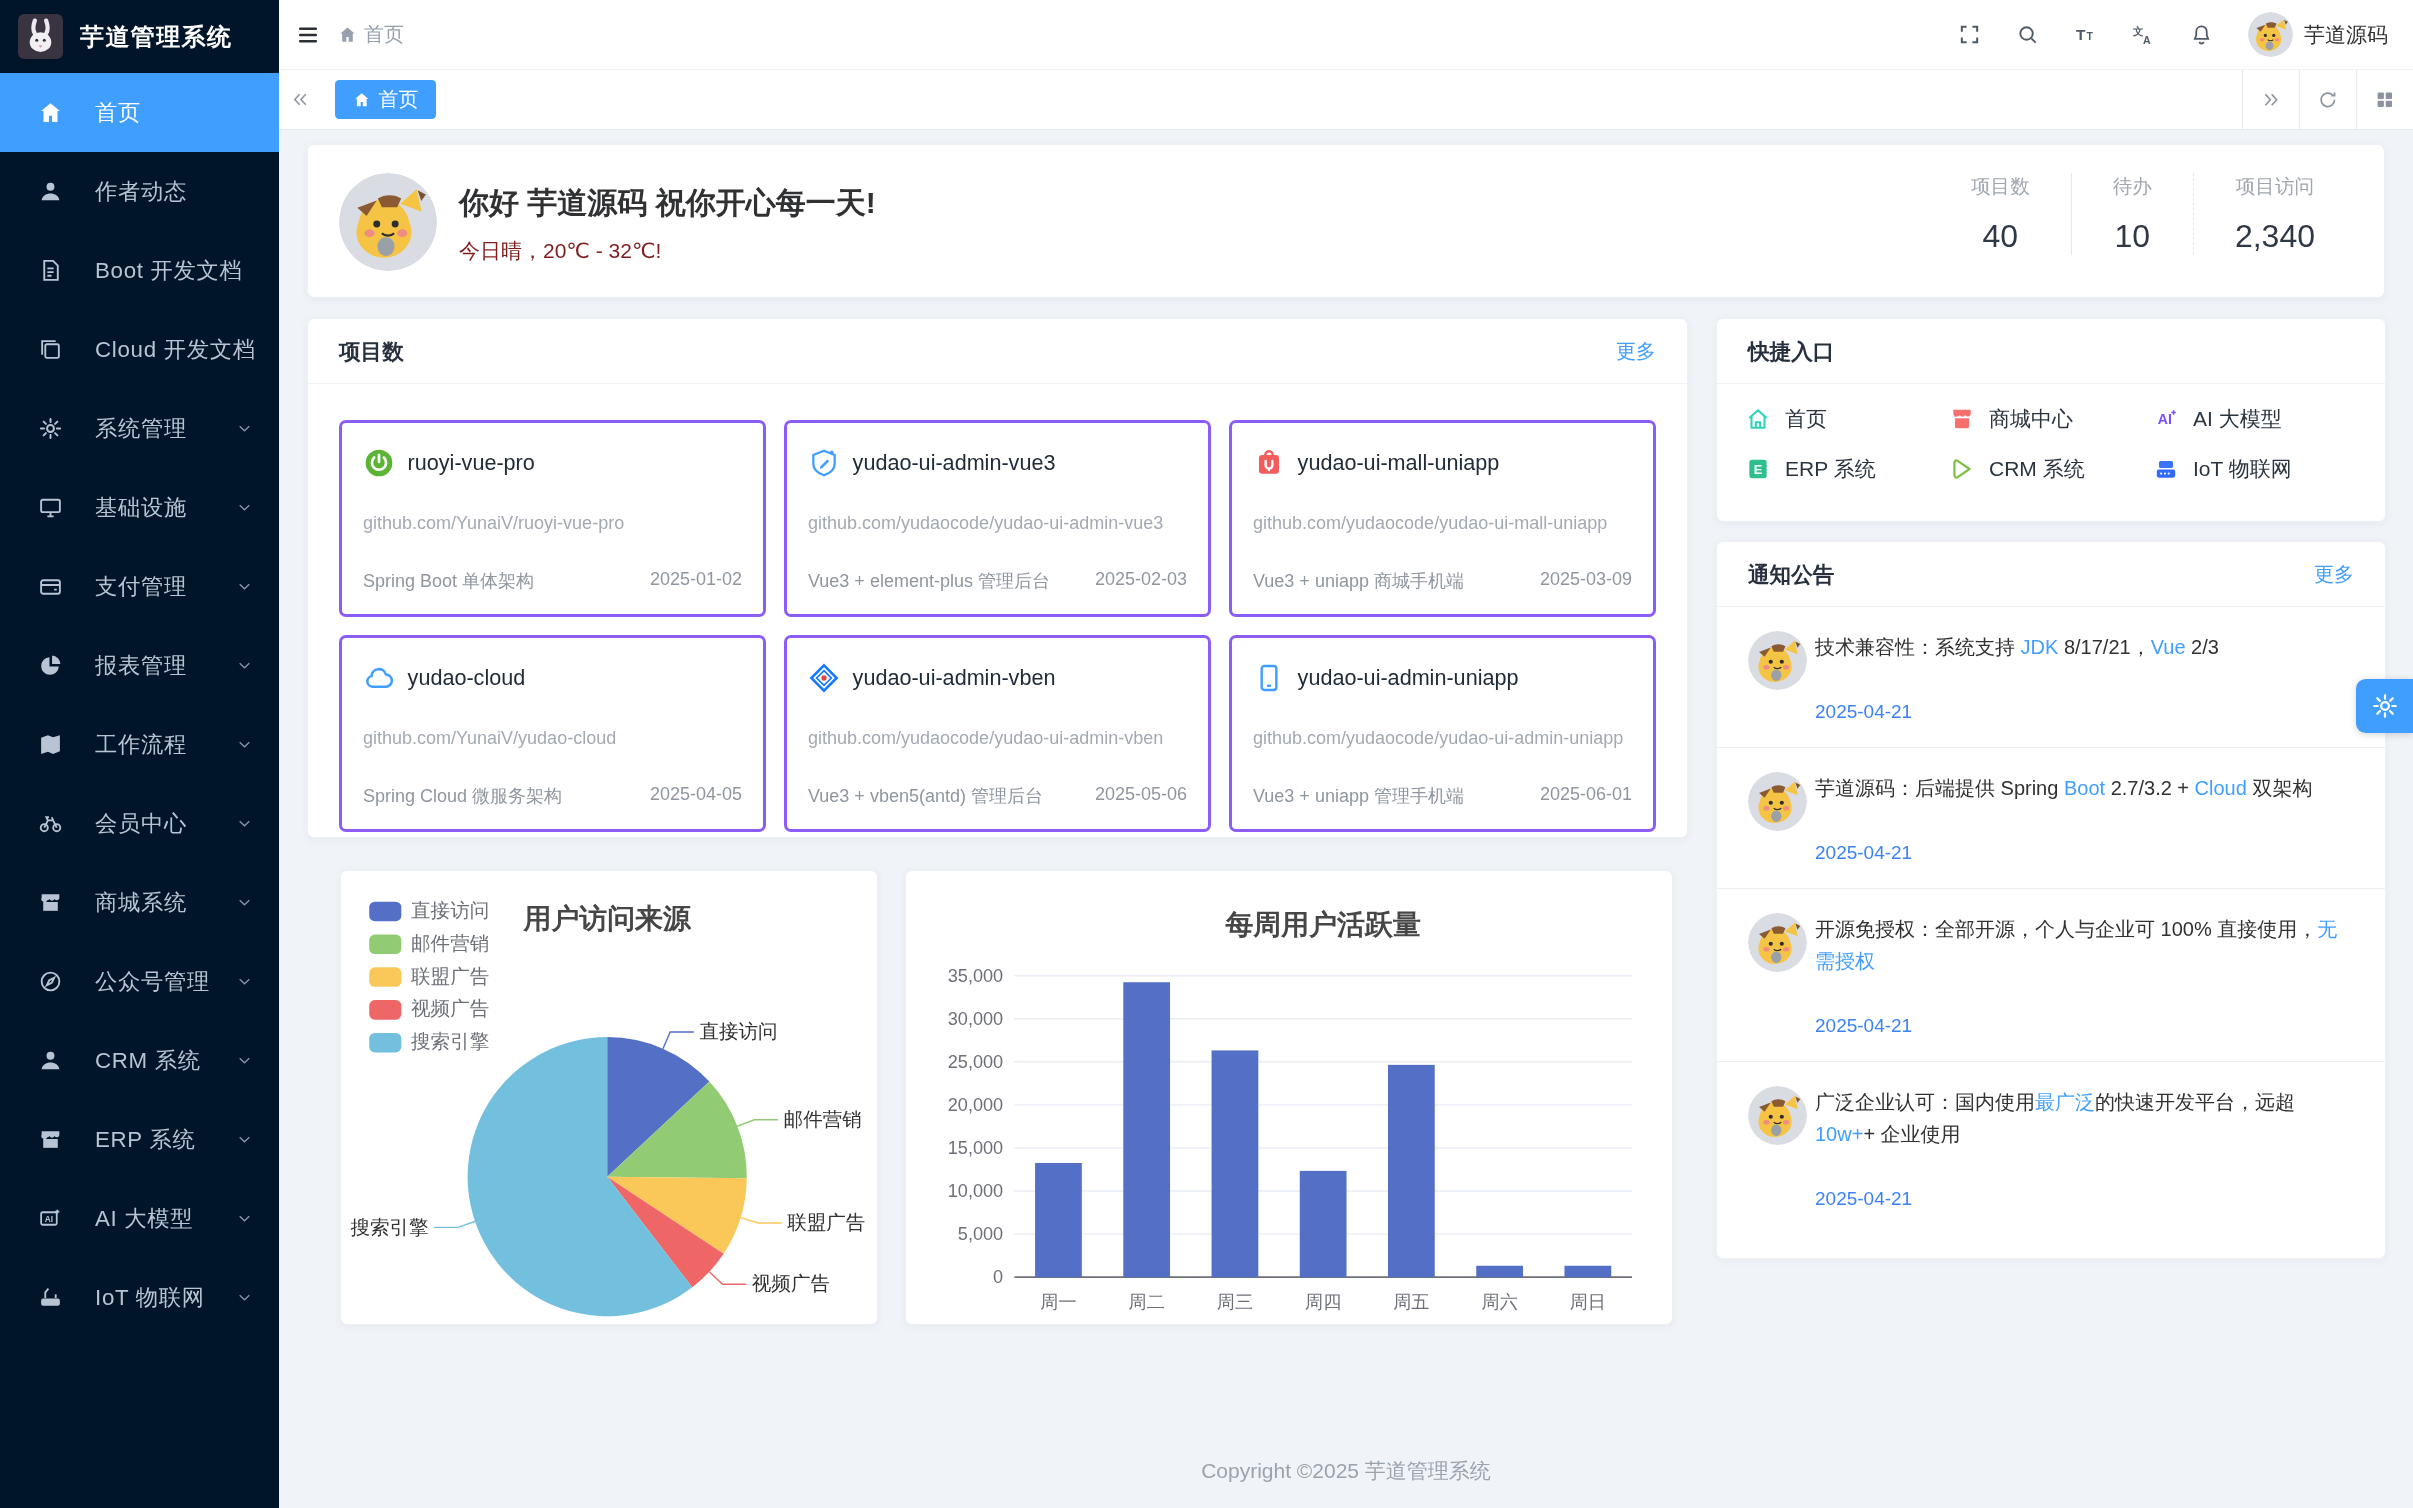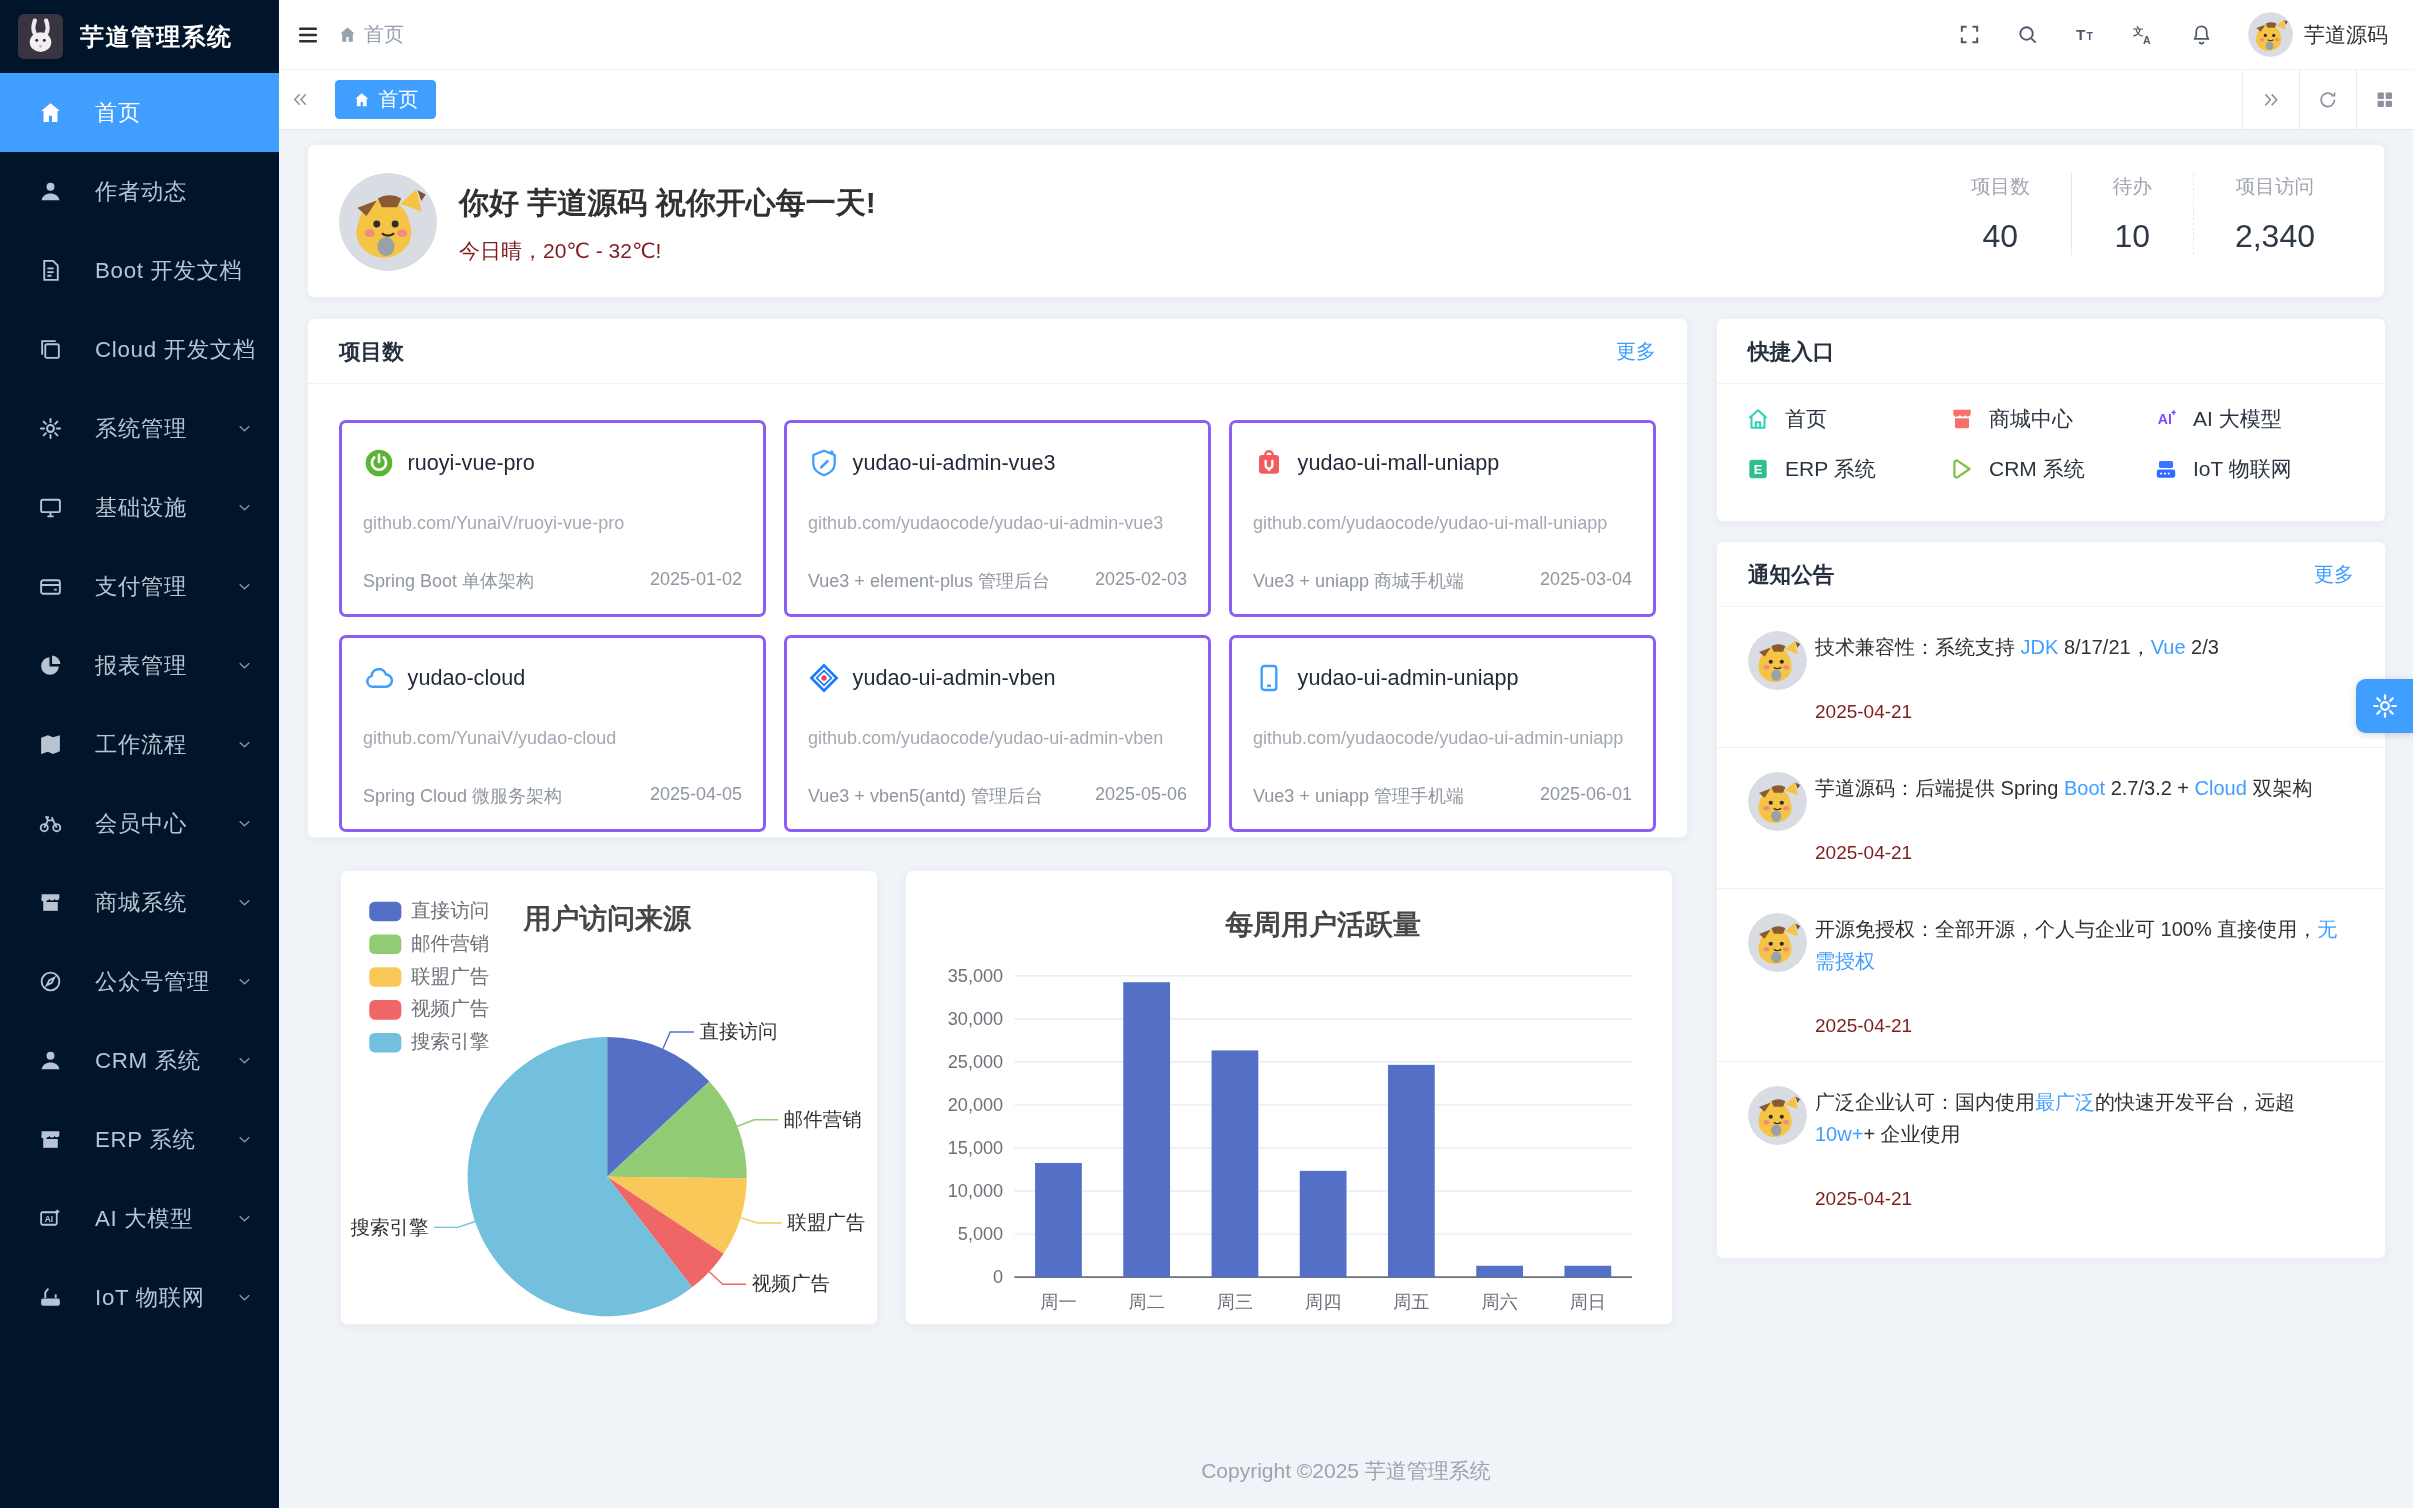--- a/index.html
+++ b/index.html
@@ -79,21 +79,21 @@
   .qe-label{font-size:21px;color:#2a3441;white-space:nowrap;}
 
   
   .notices{left:1437px;top:411px;width:670px;height:718px;}
   .notice{display:flex;padding:24px 31px;cursor:pointer;}
   .notice+.notice{border-top:0.7px solid #edeff2;}
   .notice .pika{width:59px;height:59px;border-radius:50%;overflow:hidden;}
   .notice-body{margin-left:8px;flex:1;}
   .notice-text{font-size:20px;color:#303133;line-height:1.6;}
   .nlink{color:#409eff;}
-  .notice-date{margin-top:38px;font-size:19px;color:#7f1d1d;}
+  .notice-date{margin-top:38px;font-size:19px;color:#3b82f6;}
 
   
   .pie-card{left:61px;top:740px;width:538px;height:455px;}
   .bar-card{left:626px;top:740px;width:768px;height:455px;}
   .c-title{font-size:40px;font-weight:700;fill:#464646;}
   .c-leg{font-size:28px;fill:#6e7079;}
   .c-lab{font-size:28px;fill:#303133;}
   .c-tick{font-size:26px;fill:#6e7079;}
 
   
@@ -532,21 +532,21 @@
                     <path d="M9.2 6a2.8 2.8 0 0 1 5.6 0" fill="none" stroke="currentColor" stroke-width="1.8"></path>
                     <path d="M9.5 10.5v3.2a2.5 2.5 0 0 0 5 0v-3.2" fill="none" stroke="#fff" stroke-width="1.8" stroke-linecap="round"></path>
                     <circle cx="12" cy="17.2" r=".9" fill="#fff"></circle>
                   </svg>
                 </span>
                 <span class="proj-name">yudao-ui-mall-uniapp</span>
               </div>
               <div class="proj-url">github.com/yudaocode/yudao-ui-mall-uniapp</div>
               <div class="proj-foot">
                 <span>Vue3 + uniapp 商城手机端</span>
-                <span>2025-03-04</span>
+                <span>2025-03-09</span>
               </div>
             </div>
             <div class="proj-card">
               <div class="proj-head">
                 <span class="icon proj-icon" style="color:#409eff">
                   <svg viewBox="0 0 24 24" fill="none" stroke="currentColor" stroke-width="1.9" stroke-linejoin="round">
                     <path d="M7 18.5a4 4 0 0 1-.6-7.9 5.5 5.5 0 0 1 10.8-1.2A4.3 4.3 0 0 1 17 18.5z"></path>
                   </svg>
                 </span>
                 <span class="proj-name">yudao-cloud</span>

